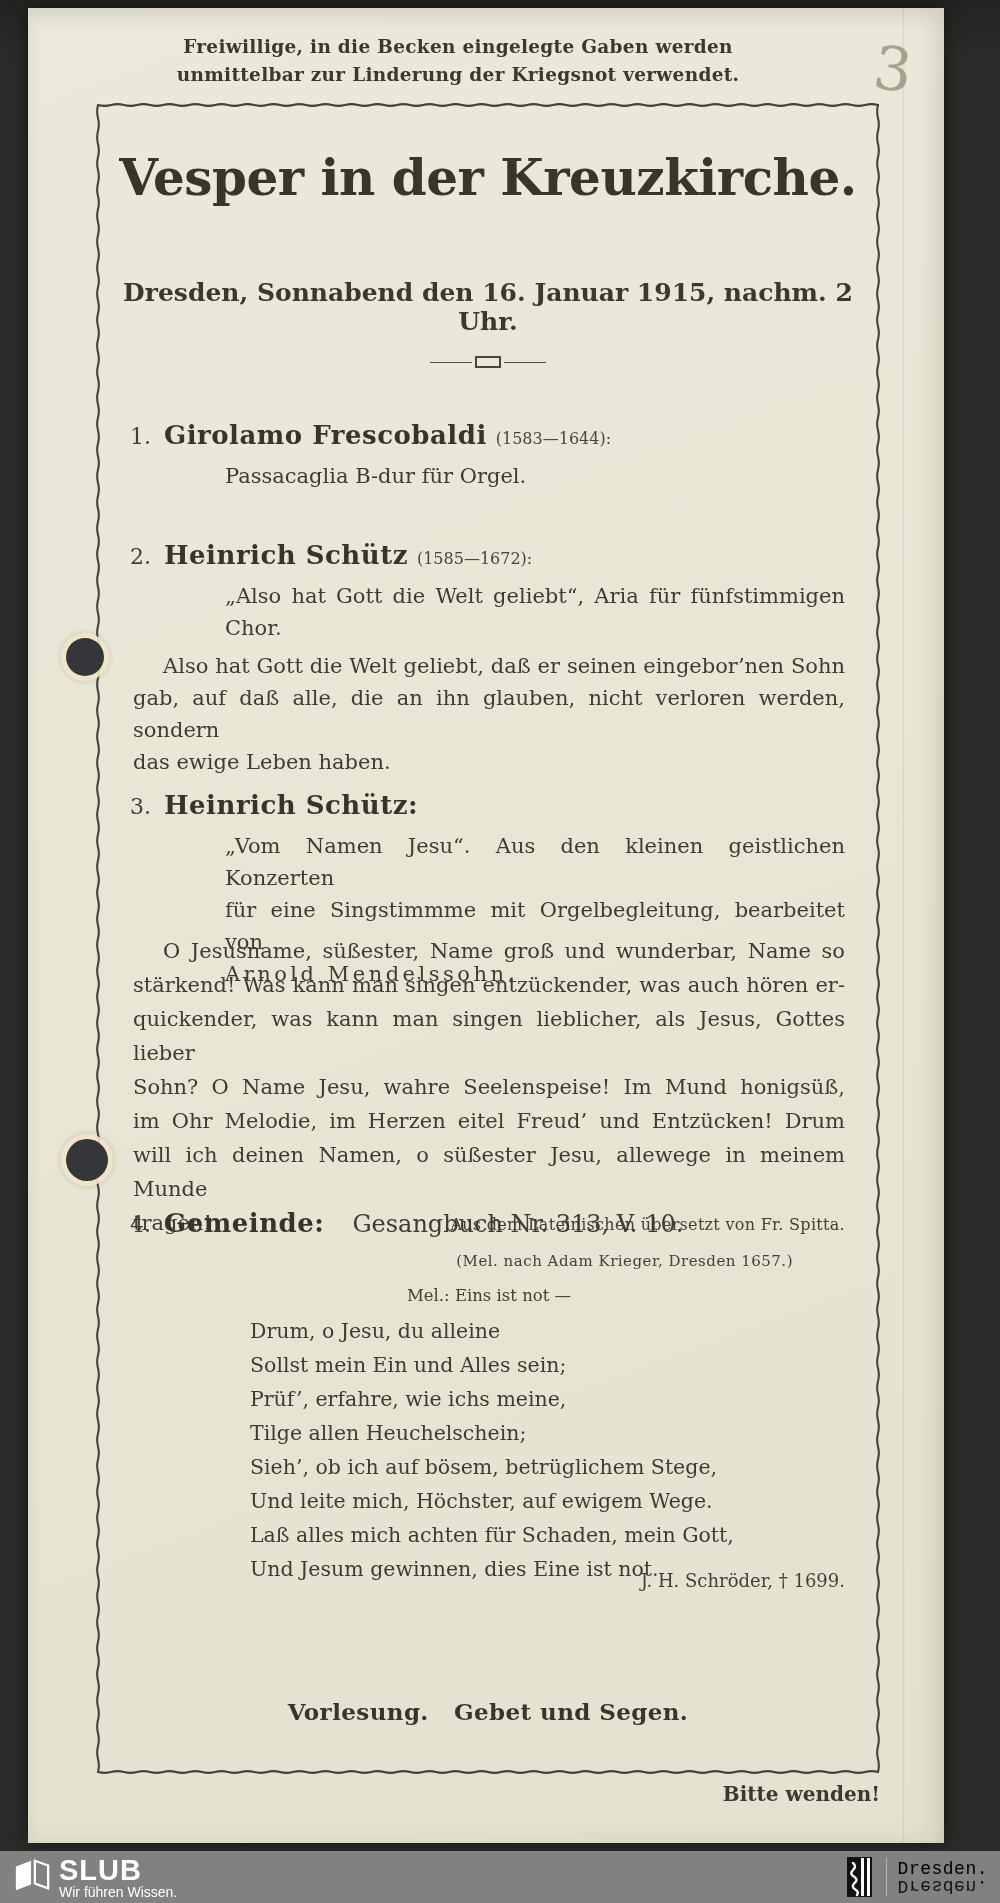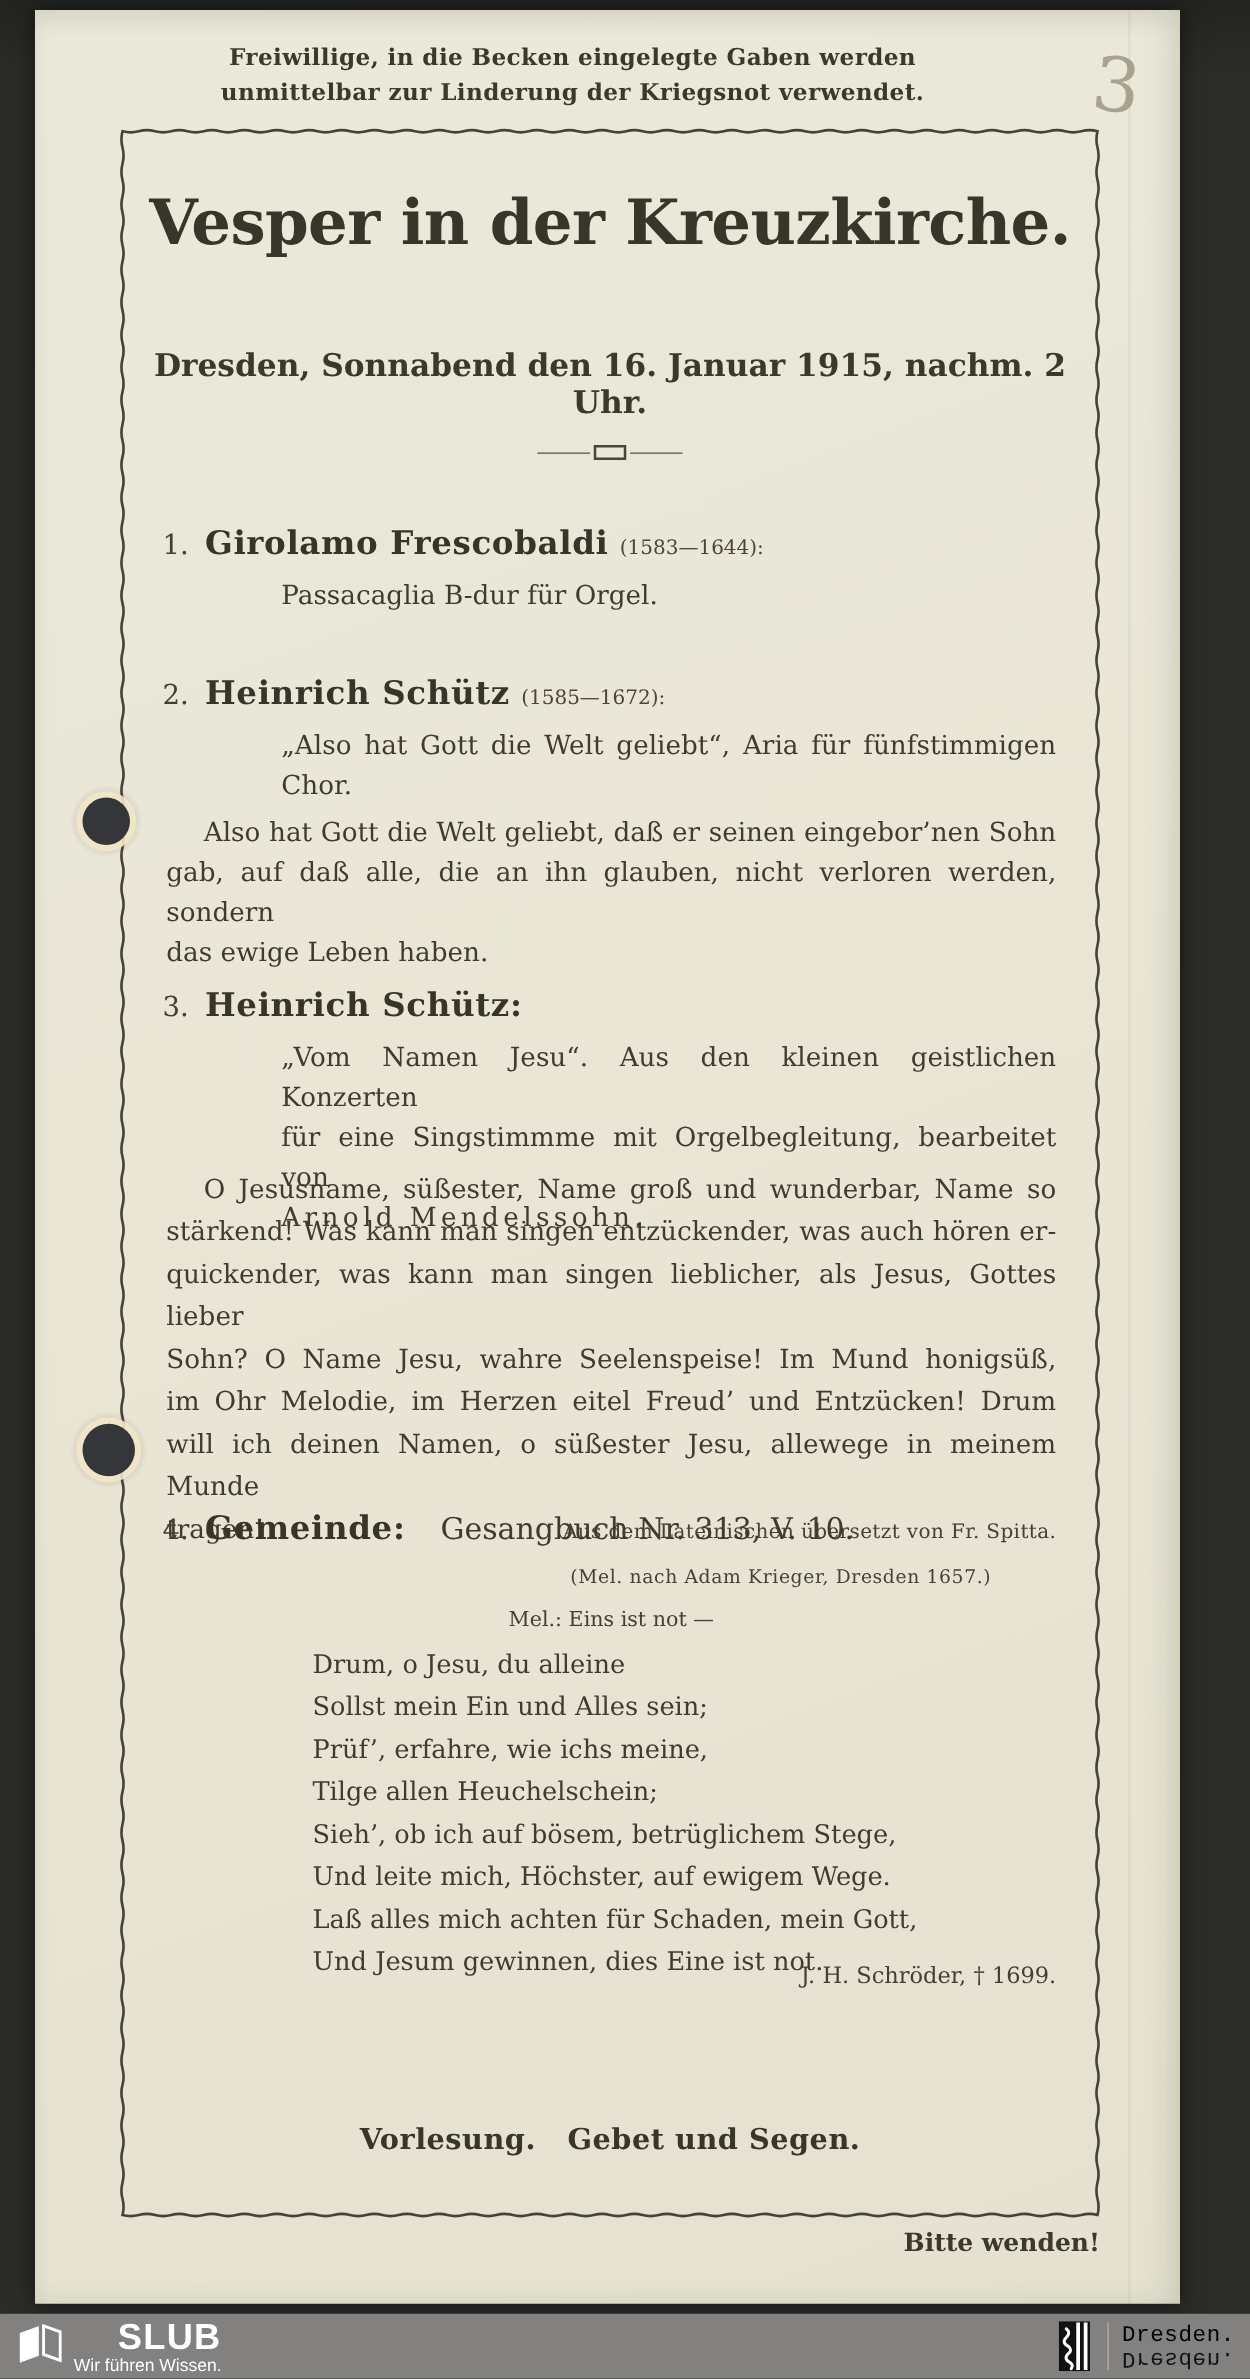--- a/index.html
+++ b/index.html
@@ -64,21 +64,21 @@
   .hole1{left:38px;top:630px;width:38px;height:38px;}
   .hole2{left:38px;top:1131px;width:42px;height:42px;}
   
   .footerbar{
     position:absolute;left:0;top:1851px;width:1000px;height:52px;
     background:#828180;display:flex;align-items:center;justify-content:space-between;
     font-family:"Liberation Sans", sans-serif;
   }
   .slub-block{display:flex;align-items:flex-start;padding-left:13px;}
   .book-icon{width:38px;height:36px;margin-top:2px;}
-  .slub-text{margin-left:8px;color:#fff;text-align:right;}
+  .slub-text{margin-left:8px;color:#fff;}
   .slub-name{font-size:29px;font-weight:700;letter-spacing:1px;line-height:30px;}
   .slub-slogan{font-size:14px;font-weight:400;line-height:15px;}
   .dresden-block{display:flex;align-items:center;padding-right:12px;height:100%;}
   .arms{width:25px;height:40px;}
   .vdiv{width:1px;height:38px;background:#b5b4b2;margin:0 11px 0 14px;}
   .city-wrap{color:#000000;font-family:Liberation Mono, monospace;line-height:18px;}
   .city{font-size:18px;letter-spacing:.5px;}
   .mirror{transform:scaleY(-1);opacity:.85;margin-top:-1px;}
 </style>
 </head>

